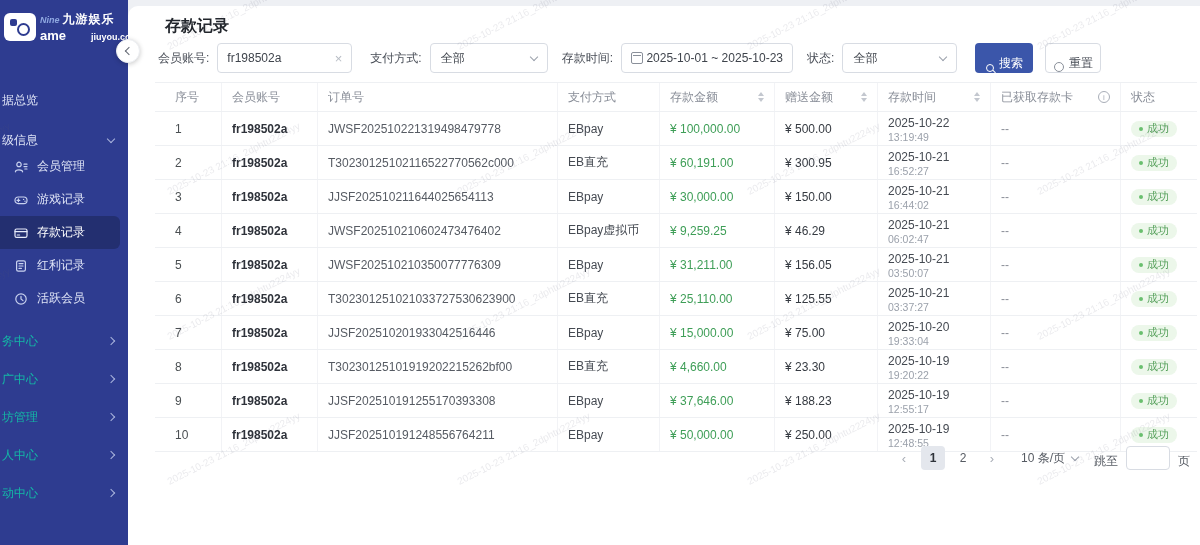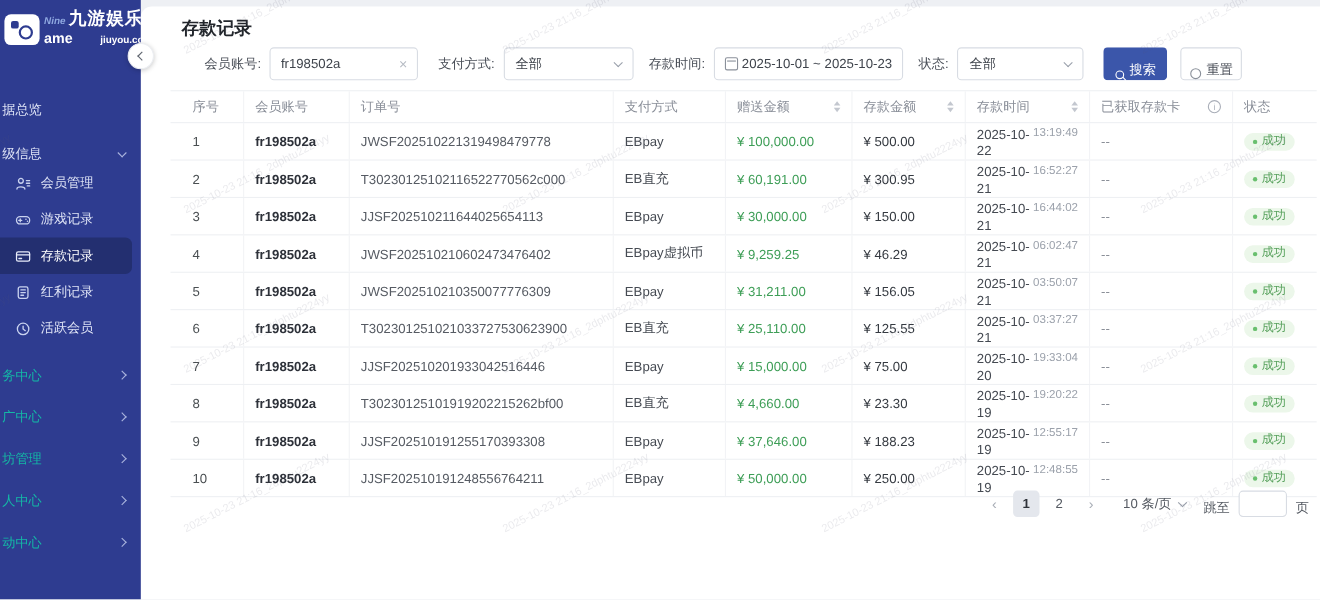--- a/index.html
+++ b/index.html
@@ -12,21 +12,21 @@
   .wm { position:absolute; font-size:10px; color:rgba(90,95,115,.13); transform:rotate(-27deg); white-space:nowrap; }
 
   
   .sidebar { position:absolute; left:0; top:0; width:128px; height:100%; background:#2e3c90; overflow:hidden; z-index:5; }
   .logo { position:absolute; left:4px; top:10px; display:flex; align-items:center; }
   .logo-icon { width:32px; height:28px; background:#fff; border-radius:6px; position:relative; flex:none; }
   .logo-icon::before { content:""; position:absolute; left:6px; top:6px; width:7px; height:7px; background:#2e3c90; border-radius:2px; }
   .logo-icon::after { content:""; position:absolute; right:6px; bottom:5px; width:9px; height:9px; border:2px solid #2e3c90; border-radius:50%; }
   .logo-text { margin-left:4px; line-height:1.05; white-space:nowrap; }
   .logo-l1-en { color:#8fa8e0; font-size:9px; font-weight:bold; font-style:italic; margin-right:3px; }
-  .logo-l1-cn { color:#fff; font-size:16px; font-weight:bold; letter-spacing:1px; }
+  .logo-l1-cn { color:#fff; font-size:12px; font-weight:bold; letter-spacing:1px; }
   .logo-l2-en { color:#fff; font-size:13px; font-weight:bold; margin-right:3px; }
   .logo-l2-domain { color:#fff; font-size:9px; font-weight:bold;padding-left:22px; }
 
   .side-top { position:absolute; top:80px; left:0; right:0; }
   .side-top-item { height:40px; display:flex; align-items:center; padding:0 14px 0 2px; font-size:12px; color:#dfe4f6; cursor:pointer; }
   .side-sub { position:absolute; top:150px; left:0; right:0; }
   .side-sub-item { height:33px; display:flex; align-items:center; gap:9px; padding-left:14px; margin-right:8px; font-size:12px; color:#dfe4f6; border-radius:0 6px 6px 0; cursor:pointer; }
   .side-sub-item.active { background:#232f70; color:#fff; }
   .sicon { width:14px; height:14px; flex:none; }
   .side-bottom { position:absolute; top:322px; left:0; right:0; }
@@ -38,21 +38,21 @@
 
   .collapse-btn { position:absolute; left:116px; top:39px; width:24px; height:24px; border-radius:50%; background:#fff; border:1px solid #eceef2; box-shadow:0 1px 5px rgba(0,0,0,.22); z-index:30; display:flex; align-items:center; justify-content:center; cursor:pointer; }
   .chev-left { width:6px; height:6px; border-left:1.6px solid #606670; border-bottom:1.6px solid #606670; transform:rotate(45deg); margin-left:2px; }
 
   
   .panel { position:absolute; left:128px; top:6px; right:0; bottom:0; background:#fff; border-top-left-radius:10px; }
   .page-title { position:absolute; left:37px; top:10px; font-size:16px; font-weight:bold; color:#22262c; }
 
   
   .filters { position:absolute; left:30px; top:37px; height:30px; display:flex; align-items:center; font-size:12px; color:#4a4f58; white-space:nowrap; }
-  .f-label { margin-right:8px;margin-left:28px; }
+  .f-label { margin-right:8px; }
   .ml14 { margin-left:14px; } .ml18 { margin-left:18px; }
   .input-box { width:135px; height:30px; border:1px solid #d8dce3; border-radius:4px; display:flex; align-items:center; padding:0 9px; color:#3f444c; background:#fff; cursor:text; }
   .clear-x { margin-left:auto; color:#b7bcc4; font-size:13px; cursor:pointer; line-height:1; }
   .select-box { height:30px; border:1px solid #d8dce3; border-radius:4px; display:flex; align-items:center; padding:0 10px; background:#fff; color:#3f444c; cursor:pointer; }
   .select-box .caret { margin-left:auto; width:6px; height:6px; border-right:1.4px solid #9aa0ab; border-bottom:1.4px solid #9aa0ab; transform:rotate(45deg); margin-top:-3px; }
   .w118 { width:118px; } .w115 { width:115px; }
   .date-box { width:172px; height:30px; border:1px solid #d8dce3; border-radius:4px; display:flex; align-items:center; justify-content:space-between; padding:0 9px; background:#fff; color:#3f444c; cursor:pointer; }
   .cal-icon { width:12px; height:12px; border:1.2px solid #8a909a; border-radius:2px; position:relative; flex:none; }
   .cal-icon::before { content:""; position:absolute; left:1px; right:1px; top:2px; height:1.2px; background:#8a909a; }
   .btn { height:30px; border-radius:4px; display:flex; align-items:flex-end; justify-content:center; font-size:12px; gap:5px; border:1px solid transparent; cursor:pointer; }
@@ -68,21 +68,21 @@
   .th, .td { padding:0 10px; display:flex; align-items:center; border-right:1px solid #f2f3f6; overflow:hidden; }
   .tr > :last-child { border-right:none; }
   .th { min-height:28px; color:#898e98; }
   .td { min-height:33px; color:#454a52; }
   .th.c-serial, .td.serial { padding-left:20px;align-items:center; }
   .td.serial { color:#4a4f52; }
   .td.account { font-weight:bold; color:#2e323a; }
   .td.order { color:#565b63; }
   .td.amount { color:#3e9e57; }
   .td.bonus { color:#353a41; }
-  .td.time { flex-direction:row; align-items:flex-start; justify-content:center; line-height:1.25; padding-top:3px; }
+  .td.time { flex-direction:column; align-items:flex-start; justify-content:center; line-height:1.25; padding-top:3px; }
   .td.time .date { color:#454a52; }
   .td.time .clock { color:#9ba1ab; font-size:10.5px; }
   .td.card { color:#8a8f98; }
   .pill { display:inline-flex; align-items:center; gap:4px; background:#ecf7ea; color:#57a15c; border-radius:10px; padding:2.5px 8px; font-size:11px; line-height:1; }
   .pill .dot { width:4px; height:4px; border-radius:50%; background:#69bf6e; }
   .sort { display:inline-flex; flex-direction:column; margin-left:auto; gap:2px; cursor:pointer; }
   .sort .up { width:0; height:0; border-left:3.5px solid transparent; border-right:3.5px solid transparent; border-bottom:4px solid #c3c7cf; }
   .sort .dn { width:0; height:0; border-left:3.5px solid transparent; border-right:3.5px solid transparent; border-top:4px solid #c3c7cf; }
   .info-icon { width:12px; height:12px; border-radius:50%; border:1px solid #a9aeb8; color:#a9aeb8; font-size:8px; display:flex; align-items:center; justify-content:center; margin-left:auto; cursor:pointer; font-style:normal; }
 
@@ -248,28 +248,28 @@
         <div class="th">
             <span>会员账号</span>
           </div>
         <div class="th">
             <span>订单号</span>
           </div>
         <div class="th">
             <span>支付方式</span>
           </div>
         <div class="th">
-            <span>赠送金额</span>
+            <span>存款金额</span>
           <span class="sort">
               <i class="up"></i>
               <i class="dn"></i>
             </span>
           </div>
         <div class="th">
-            <span>存款金额</span>
+            <span>赠送金额</span>
           <span class="sort">
               <i class="up"></i>
               <i class="dn"></i>
             </span>
           </div>
         <div class="th">
             <span>存款时间</span>
           <span class="sort">
               <i class="up"></i>
               <i class="dn"></i>

